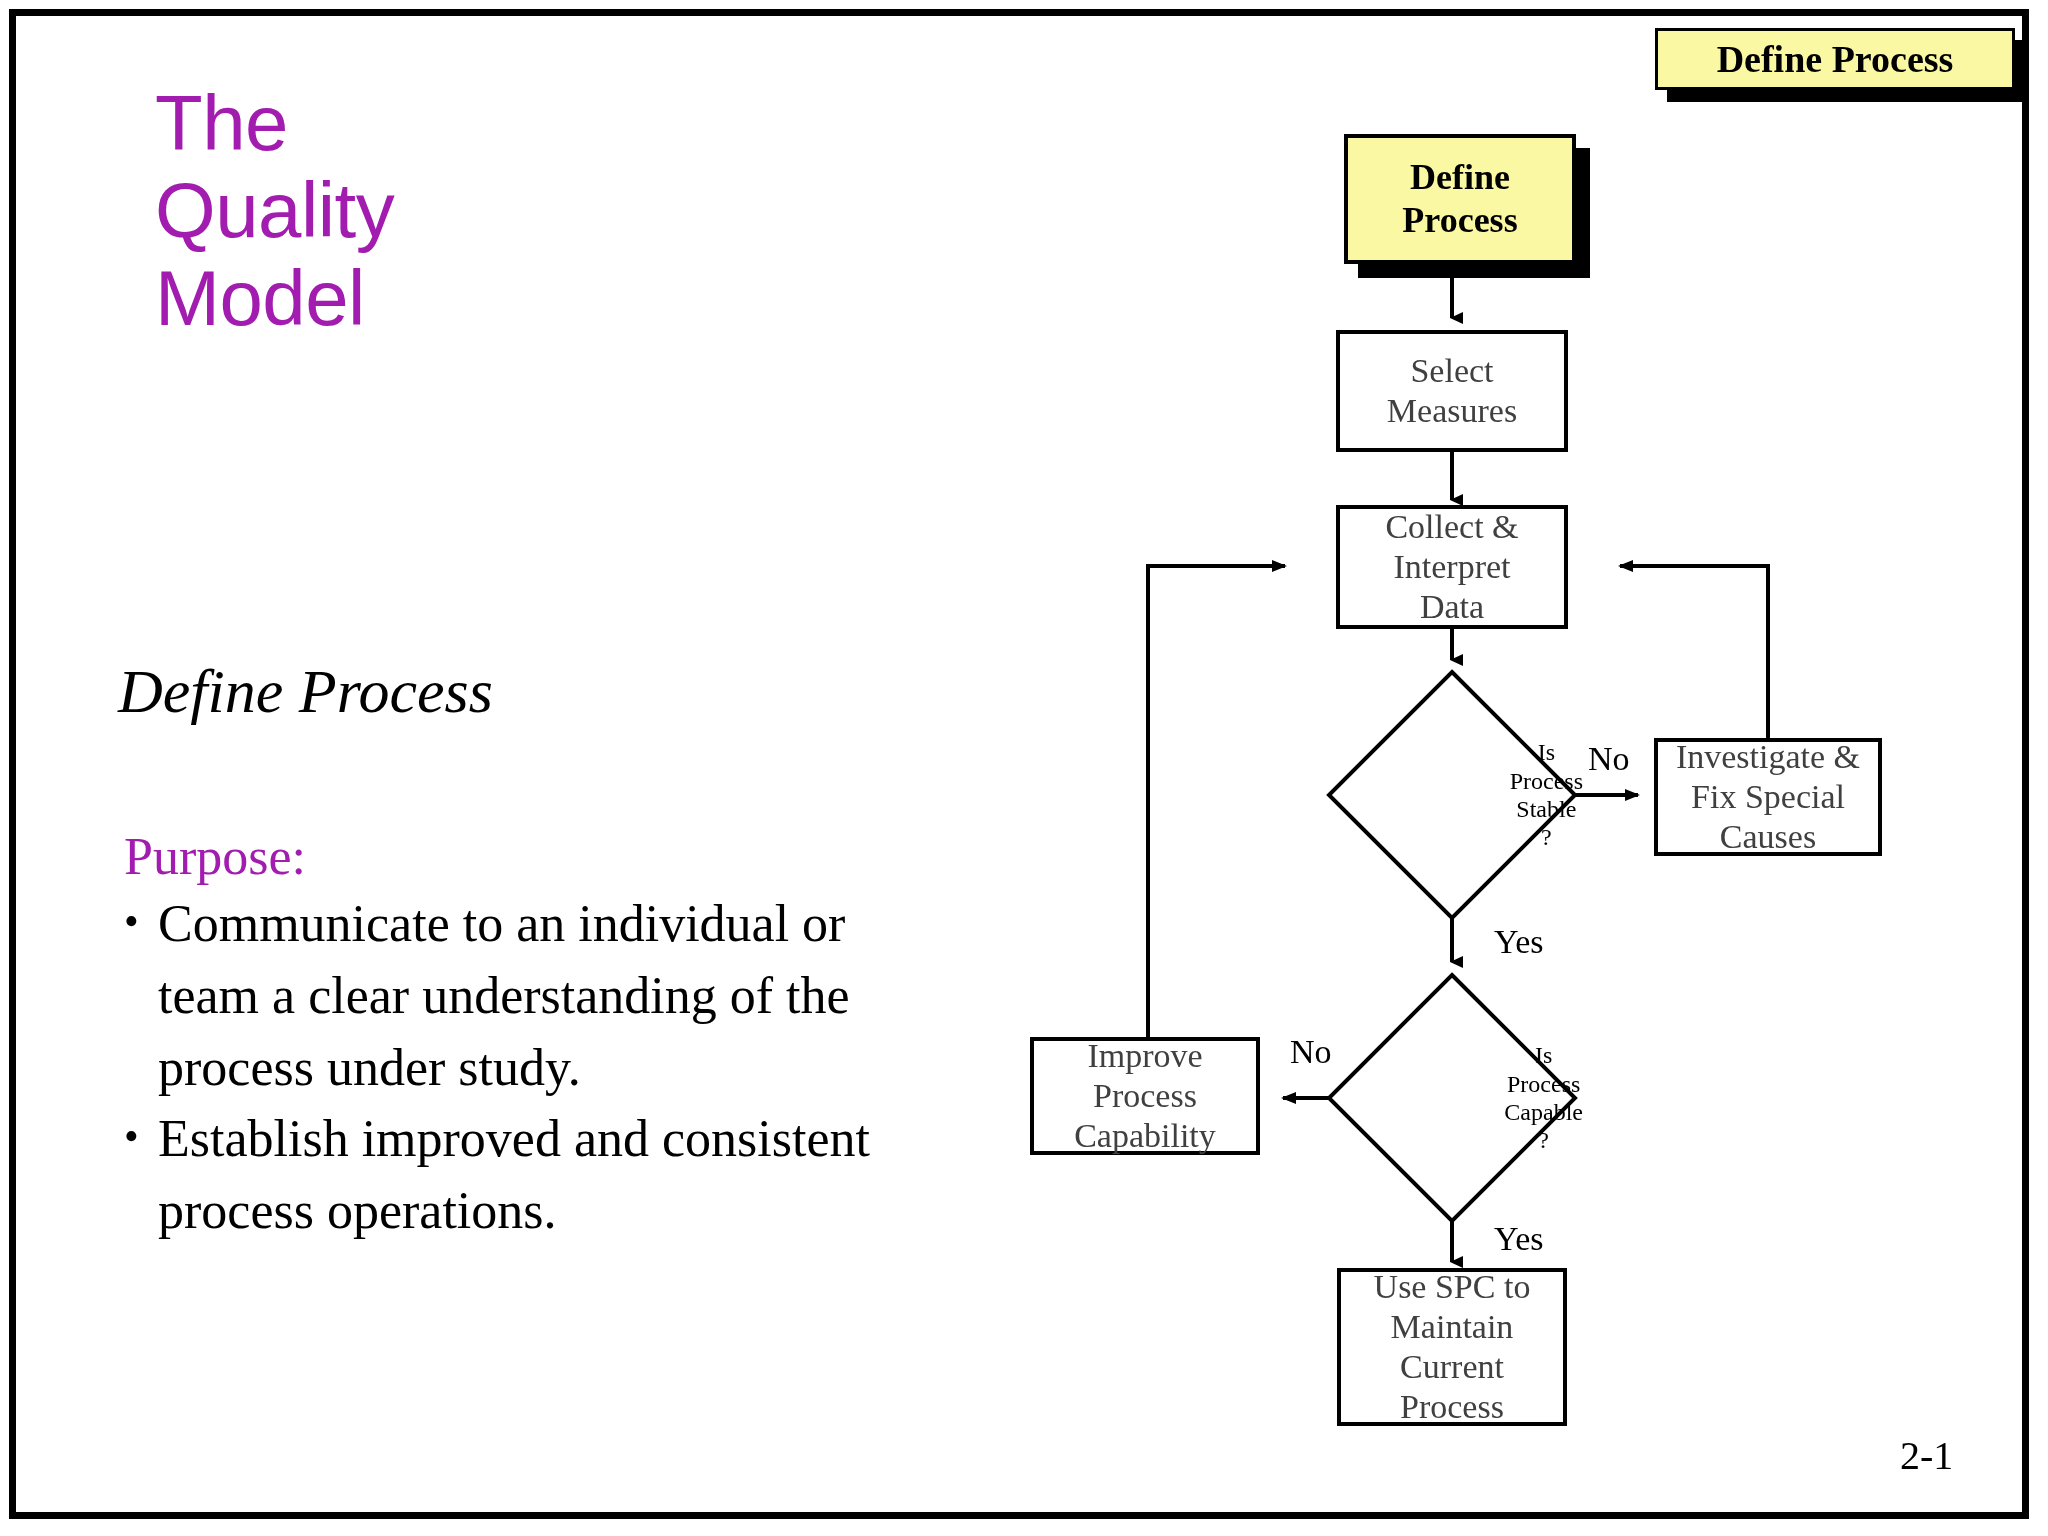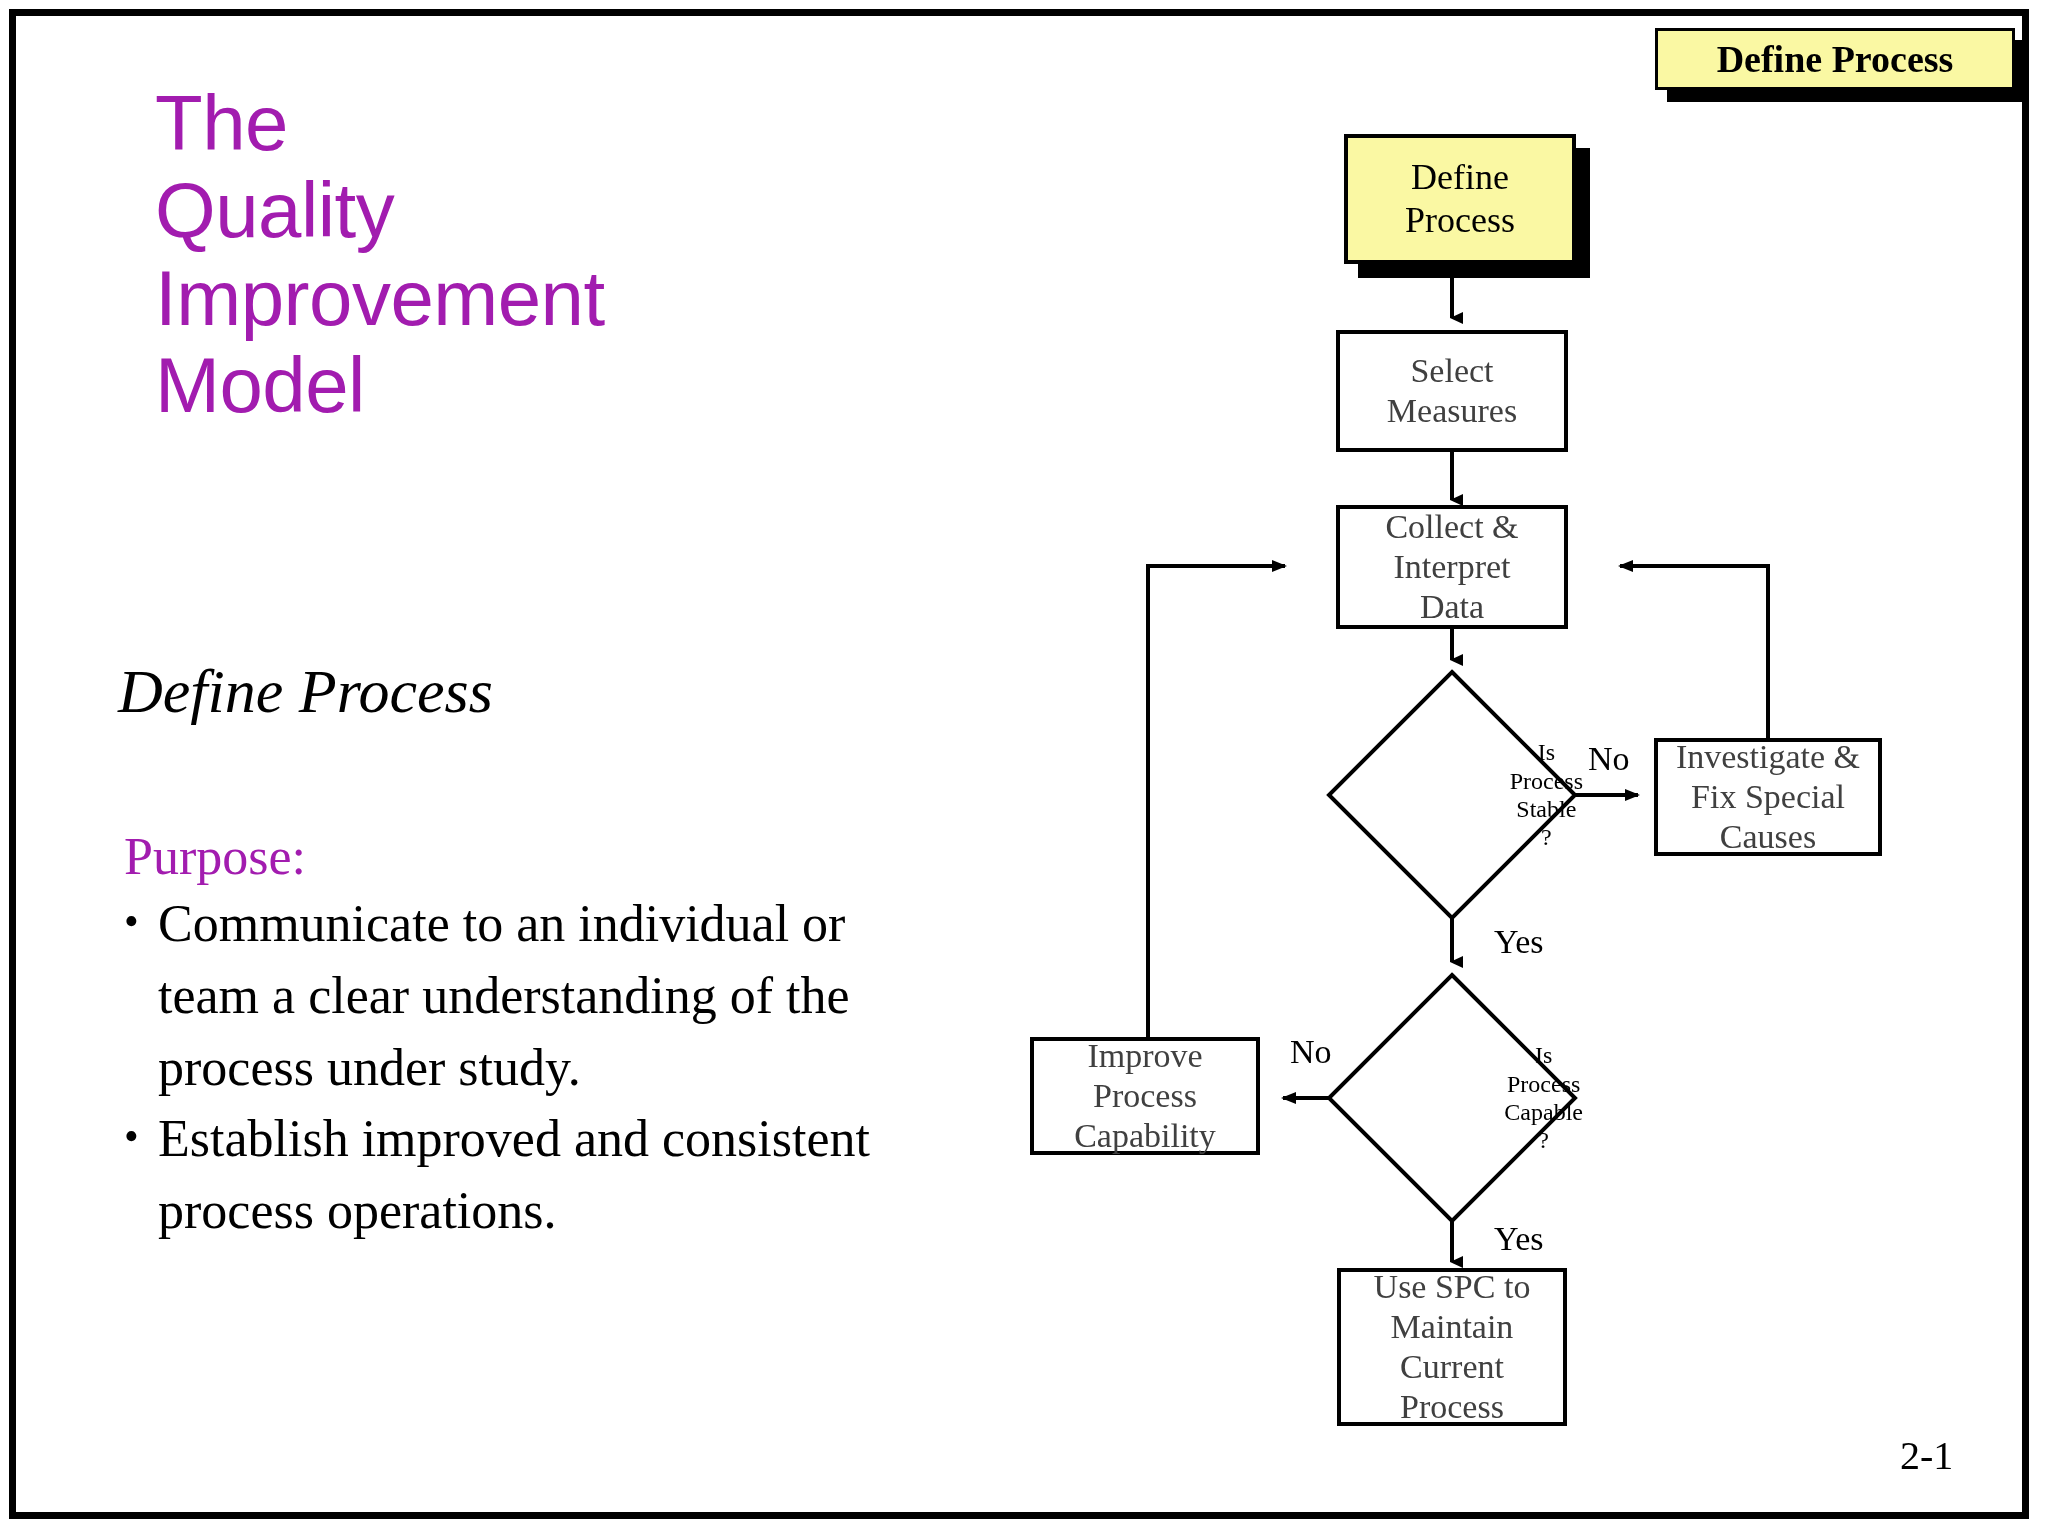--- a/index.html
+++ b/index.html
@@ -170,21 +170,21 @@
     top: 0;
     width: 100%;
     height: 100%;
     background: #faf8a3;
     border: 4px solid #000000;
     box-sizing: border-box;
     display: flex;
     align-items: center;
     justify-content: center;
     text-align: center;
-    font-weight: normal;
+    font-weight: bold;
     font-size: 36px;
     line-height: 1.2;
     color: #000000;
   }
   .diamond {
     position: absolute;
     width: 246px;
     height: 246px;
   }
   .diamond .dlabel {
@@ -218,21 +218,20 @@
   <div class="badge-wrap">
     <div class="badge-shadow"></div>
     <div class="badge-box">
       <span class="badge-label">Define Process</span>
     </div>
   </div>
 
   <div id="title">
     <div>The</div>
     <div>Quality</div>
-    <div>Improvement</div>
     <div>Model</div>
   </div>
 
   <div id="subtitle">Define Process</div>
 
   <div id="purpose-heading">Purpose:</div>
 
   <div id="bullets">
     <div class="bullet-row">
       <span class="bullet-dot">•</span>

